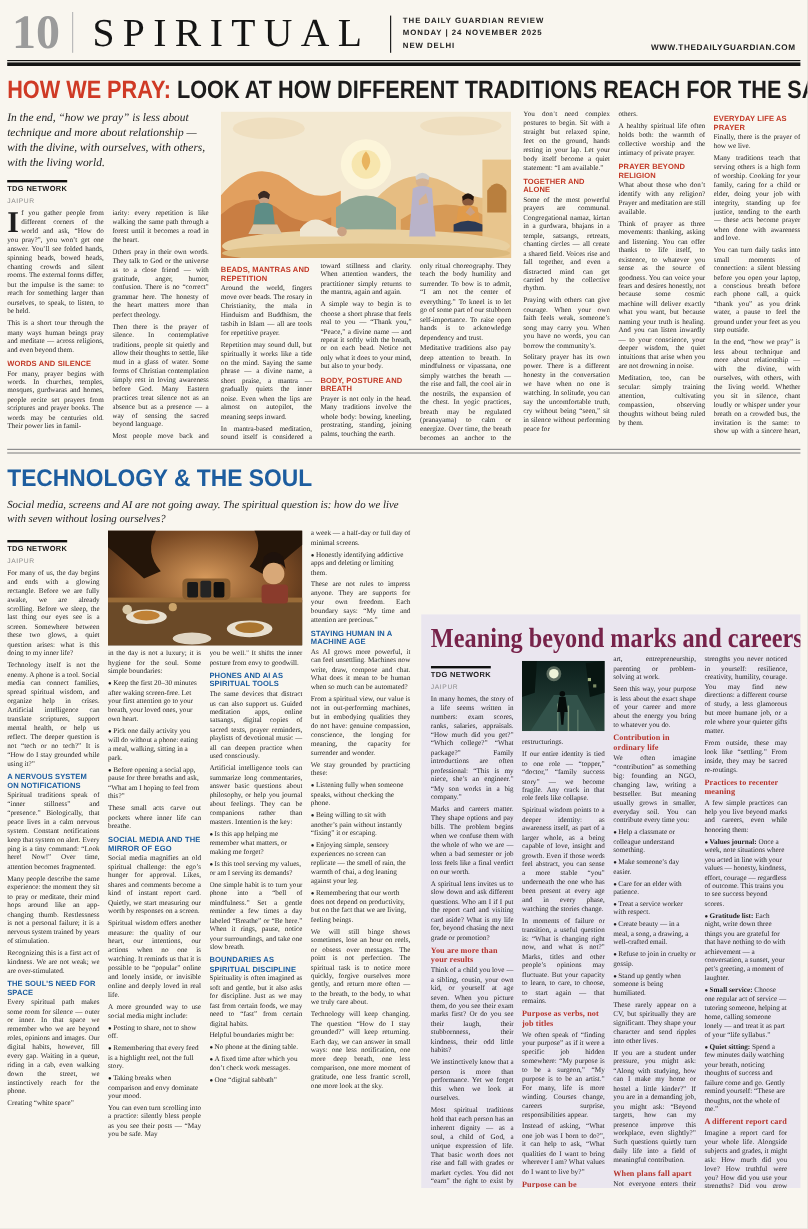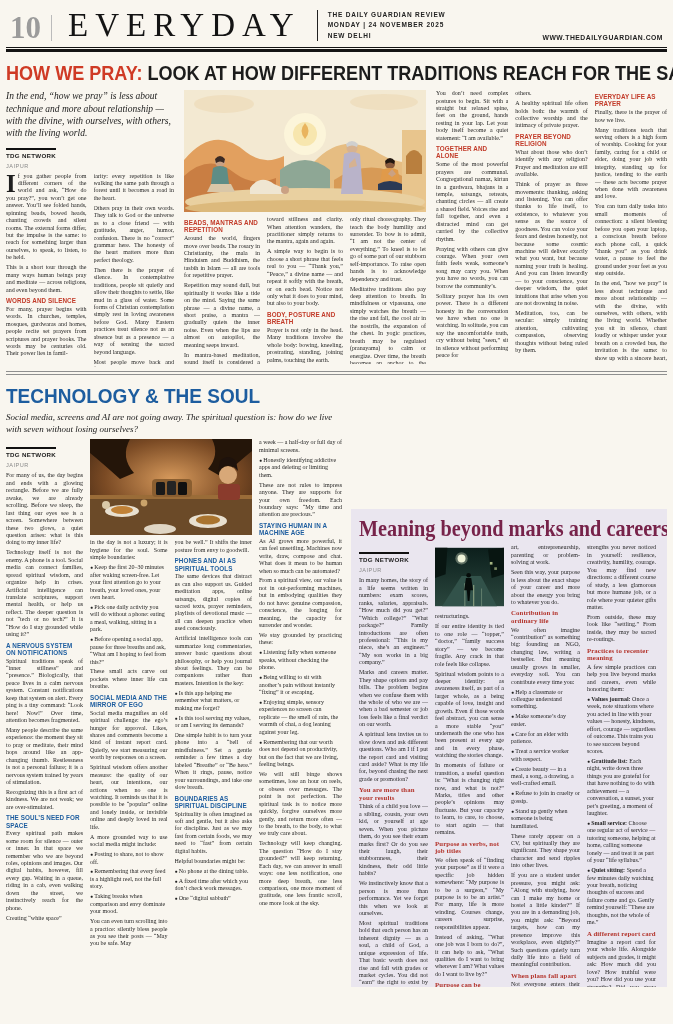--- a/index.html
+++ b/index.html
@@ -4,21 +4,21 @@
 <style>
   * { margin:0; padding:0; box-sizing:border-box; }
   html,body { background:#d8d5cd; }
   .page {
     position:relative; width:673px; height:1024px; margin:0 auto;
     background:var(--paper,#f9f6ef); color:var(--ink,#1c1c1c);
     font-family:"Liberation Serif", serif; overflow:hidden;
   }
   
   header { display:flex; align-items:flex-end; gap:12px; padding:10px 10px 6px 10px; }
-  .pagenum { font-family:"Liberation Serif",serif; font-size:31px; line-height:.85; color:#9b9b9b; font-weight:bold; padding-right:10px; border-right:1px solid #bbb; }
+  .pagenum { font-family:"Liberation Serif",serif; font-size:40px; line-height:.85; color:#9b9b9b; font-weight:bold; padding-right:10px; border-right:1px solid #bbb; }
   .sect-title { font-family:"Liberation Serif",serif; font-size:33px; line-height:.9; letter-spacing:7px; color:#141414; padding:0 4px; }
   .masthead { font-family:"Liberation Sans",sans-serif; font-size:6.5px; font-weight:bold; letter-spacing:.8px; line-height:1.6; border-left:1px solid #222; padding-left:10px; color:#222; }
   .site { margin-left:auto; font-family:"Liberation Sans",sans-serif; font-size:6.8px; font-weight:bold; letter-spacing:.5px; color:#222; align-self:flex-end; }
   .rule-thin  { height:1px; background:#141414; margin:0 6px; }
   .rule-thick { height:3px; background:#141414; margin:1px 6px 0 6px; }
   .divider { border-top:1px solid #8f8f8f; border-bottom:1px solid #8f8f8f; height:4px; margin:5px 6px; }
 
   
   .body { font-size:6px; line-height:1.24; text-align:justify; margin-bottom:2.5px; color:#1f1f1f; }
   .body.bullet { text-align:left; }
@@ -70,21 +70,21 @@
   .a3 .c { flex:1 1 0; min-width:0; overflow:hidden; }
   .a3 .c svg { display:block; width:100%; height:66px; margin-bottom:3px; }
 </style>
 </head>
 <body>
 
 <div class="page">
 
   <header>
     <div class="pagenum">10</div>
-    <div class="sect-title">EVERYDAY</div>
+    <div class="sect-title">SPIRITUAL</div>
     <div class="masthead">
       <div>THE DAILY GUARDIAN REVIEW</div>
       <div>MONDAY | 24 NOVEMBER 2025</div>
       <div>NEW DELHI</div>
     </div>
     <div class="site">WWW.THEDAILYGUARDIAN.COM</div>
   </header>
   <div class="rule-thin"></div>
   <div class="rule-thick"></div>
 

